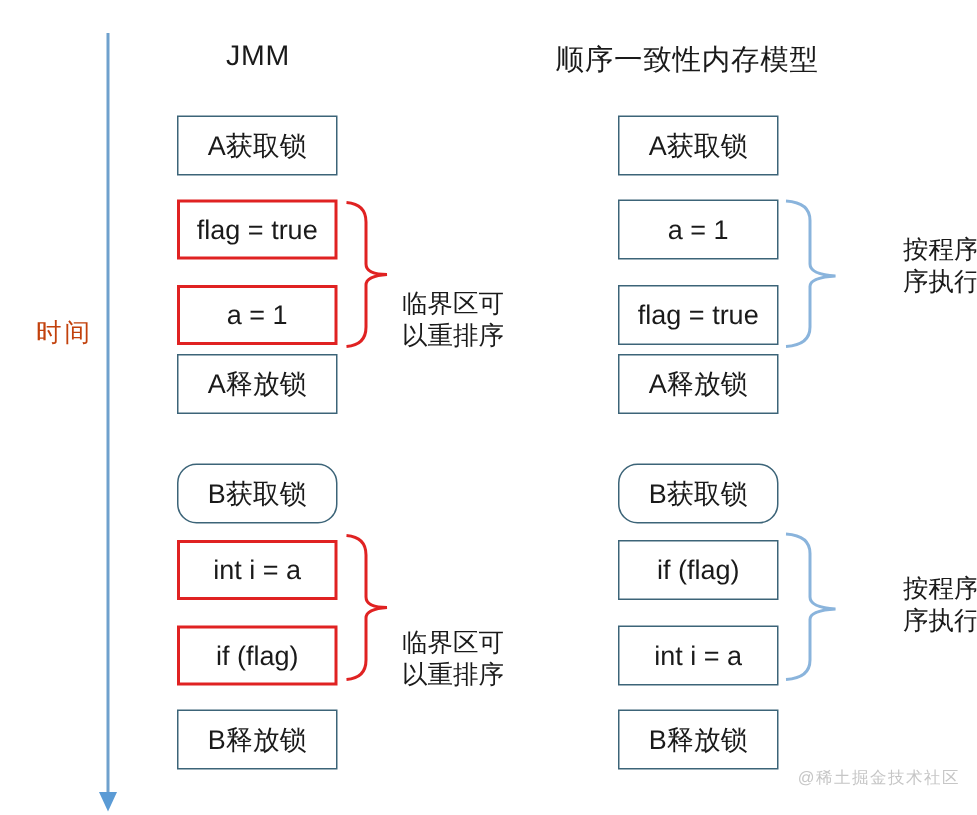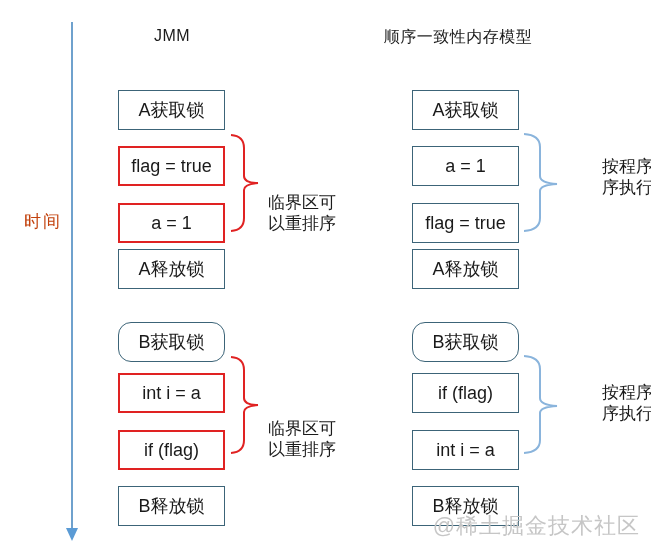--- a/index.html
+++ b/index.html
@@ -15,21 +15,21 @@
     position: absolute;
     left: 0; top: 0;
     width: 651px; height: 543px;
     pointer-events: none;
   }
   .col-title {
     position: absolute;
     top: 27px;
     height: 22px;
     text-align: center;
-    font-size: 16px;
+    font-size: 19px;
     color: #1a1a1a;
     letter-spacing: 0.5px;
   }
   .col-title.left  { left: 118px; width: 108px; }
   .col-title.right { left: 363px; width: 190px; text-align: center; }
   .time-label {
     position: absolute;
     left: 20px; top: 210px; width: 46px;
     font-size: 17px;
     color: #c2410c;
@@ -40,21 +40,20 @@
     position: absolute;
     width: 107px;
     height: 40px;
     box-sizing: border-box;
     background: #ffffff;
     display: flex;
     align-items: center;
     justify-content: center;
     font-size: 18px;
     color: #1a1a1a;
-    margin-top: 13px;
   }
   .flow-box.blue { border: 1.5px solid #3c6478; }
   .flow-box.red  { border: 2.5px solid #e02222; }
   .col-left  { left: 118px; }
   .col-right { left: 412px; }
   .row-0 { top: 77px; }
   .row-1 { top: 133px; }
   .row-2 { top: 190px; }
   .row-3 { top: 236px; }
   .row-4 { top: 309px; border-radius: 13px; }
@@ -70,21 +69,21 @@
     word-break: break-all;
   }
   .ann-left  { left: 268px; margin-top: 36px; }
   .ann-right { left: 568px; margin-left: 34px; }
   .ann-top    { top: 156px; }
   .ann-bottom { top: 382px; }
   .watermark {
     position: absolute;
     right: 11px;
     top: 511px;
-    font-size: 22px;
+    font-size: 11px;
     color: #c6c6c6;
     letter-spacing: 1px;
   }
 </style>
 </head>
 <body>
 
 <div class="canvas">
 
   <svg class="overlay-svg" viewBox="0 0 651 543" xmlns="http://www.w3.org/2000/svg">

